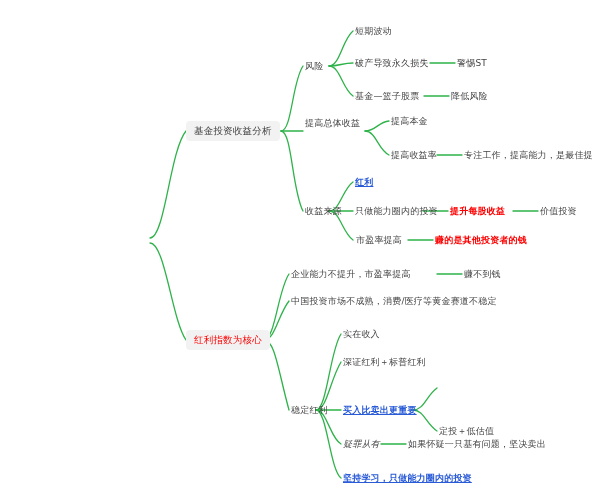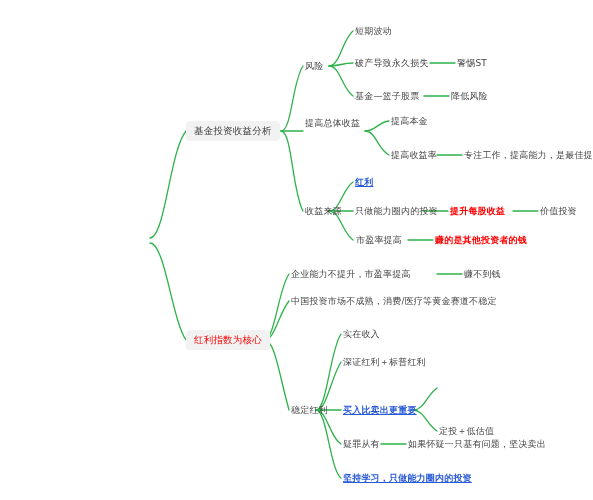--- a/index.html
+++ b/index.html
@@ -122,17 +122,17 @@
 
   <div class="node plain" style="left:289px;top:274px;">企业能力不提升，市盈率提高</div>
   <div class="node plain" style="left:462px;top:274px;">赚不到钱</div>
   <div class="node plain" style="left:289px;top:301px;">中国投资市场不成熟，消费/医疗等黄金赛道不稳定</div>
 
   <div class="node plain" style="left:289px;top:410px;">稳定红利</div>
   <div class="node plain" style="left:341px;top:334px;">实在收入</div>
   <div class="node plain" style="left:341px;top:362px;">深证红利＋标普红利</div>
   <div class="node plain blue2" style="left:341px;top:410px;text-align:right;">买入比卖出更重要</div>
   <div class="node plain" style="left:437px;top:431px;">定投＋低估值</div>
-  <div class="node plain" style="left:341px;top:444px;">疑罪从有</div>
+  <div class="node plain" style="left:341px;top:444px;font-style:italic;">疑罪从有</div>
   <div class="node plain" style="left:406px;top:444px;">如果怀疑一只基有问题，坚决卖出</div>
   <div class="node plain blue2" style="left:341px;top:478px;">坚持学习，只做能力圈内的投资</div>
 
 </div>
 
 </body></html>

